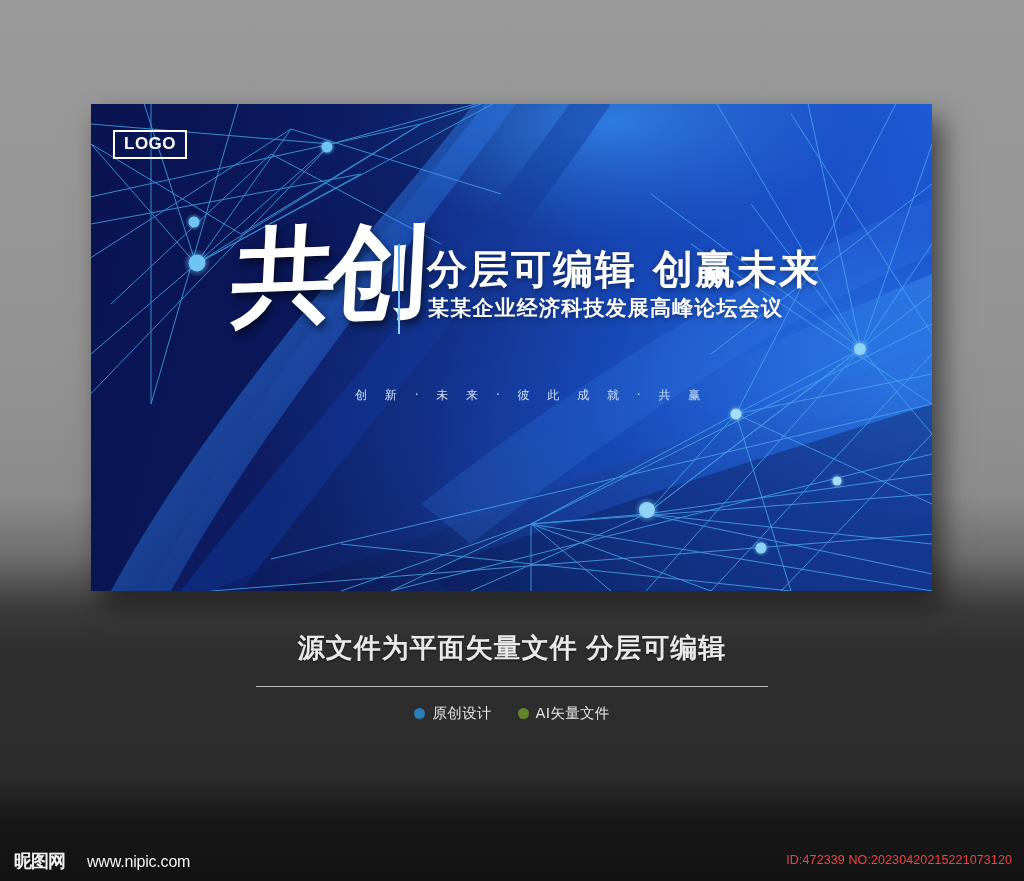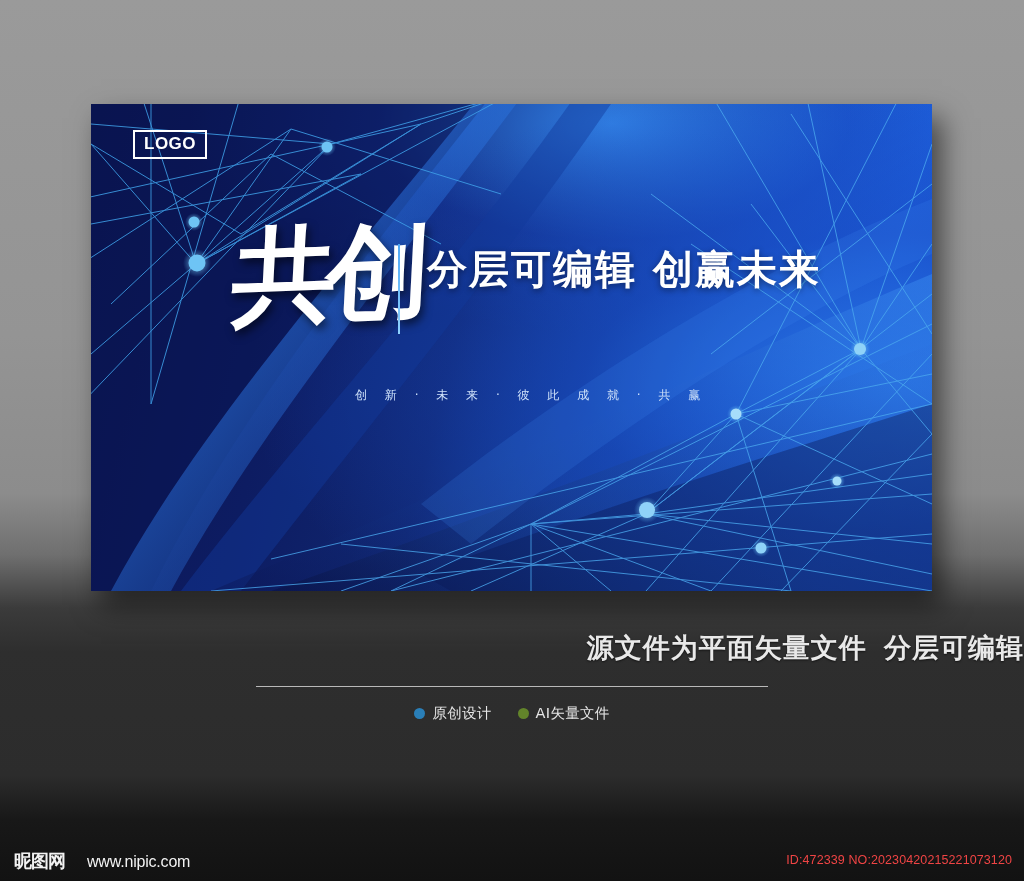--- a/index.html
+++ b/index.html
@@ -29,21 +29,21 @@
     overflow:hidden;
     background:
       radial-gradient(125% 105% at 96% 58%, rgba(41,118,232,.92) 0%, rgba(24,74,196,.55) 30%, rgba(13,36,120,0) 62%),
       radial-gradient(70% 60% at 62% 4%, rgba(58,150,255,.75) 0%, rgba(26,74,200,.30) 40%, rgba(12,30,110,0) 72%),
       linear-gradient(104deg, #0b1550 0%, #0d1c62 26%, #10266f 44%, #15409b 60%, #1a55c4 74%, #1e62dd 88%, #1a57cf 100%);
   }
   .poster svg{ position:absolute; inset:0; width:841px; height:487px; display:block; }
 
   
   .logo-box{
-    position:absolute; left:42px; top:26px;
+    position:absolute; left:22px; top:26px;
     border:2px solid #ffffff; padding:2px 9px 3px 9px;
     color:#fff; font-size:17px; font-weight:700; letter-spacing:.5px;
     line-height:1.15;
   }
   .brush{
     position:absolute; left:141px; top:118px; width:170px; height:130px;
     color:#fff; font-size:104px; line-height:104px; font-weight:700;
     font-family:"DejaVu Sans", sans-serif;
     white-space:nowrap;
     text-shadow: 3px 5px 9px rgba(0,0,0,.55);
@@ -74,22 +74,22 @@
   }
   .tagline{
     position:absolute; left:264px; top:283px;
     color:#cfe2fa; font-size:12px; letter-spacing:7px; white-space:nowrap;
     font-family:"DejaVu Sans", sans-serif;
   }
 
   
   .info{ position:absolute; left:0; top:630px; width:1024px; }
   .info-title{
-    text-align:right; color:#e9e9e9; font-size:27px; font-weight:700;
-    letter-spacing:1px; font-family:Liberation Mono, monospace;
+    text-align:center; color:#e9e9e9; font-size:27px; font-weight:700;
+    letter-spacing:1px; font-family:Liberation Sans, sans-serif;
     text-shadow:0 1px 2px rgba(0,0,0,.6);
   }
   .info-rule{
     width:512px; height:1px; margin:20px auto 0 auto;
     background:#b9b9b9;
   }
   .info-bullets{
     margin-top:17px; display:flex; justify-content:center; align-items:center;
     gap:26px; white-space:nowrap;
   }
@@ -235,20 +235,21 @@
 
   <div class="logo-box">
     <span>LOGO</span>
   </div>
 
   <div class="brush">共创</div>
 
   <div class="divider-v"></div>
 
   <div class="headline">分层可编辑 创赢未来</div>
+  <div class="subline">某某企业经济科技发展高峰论坛会议</div>
   <div class="tagline">创 新 · 未 来 · 彼 此 成 就 · 共 赢</div>
 </div>
 
 <div class="info">
   <div class="info-title">源文件为平面矢量文件  分层可编辑</div>
   <div class="info-rule"></div>
   <div class="info-bullets">
     <div class="bullet">
       <span class="dot" style="background:#2a7fb8"></span>
       <span class="lbl">原创设计</span>

